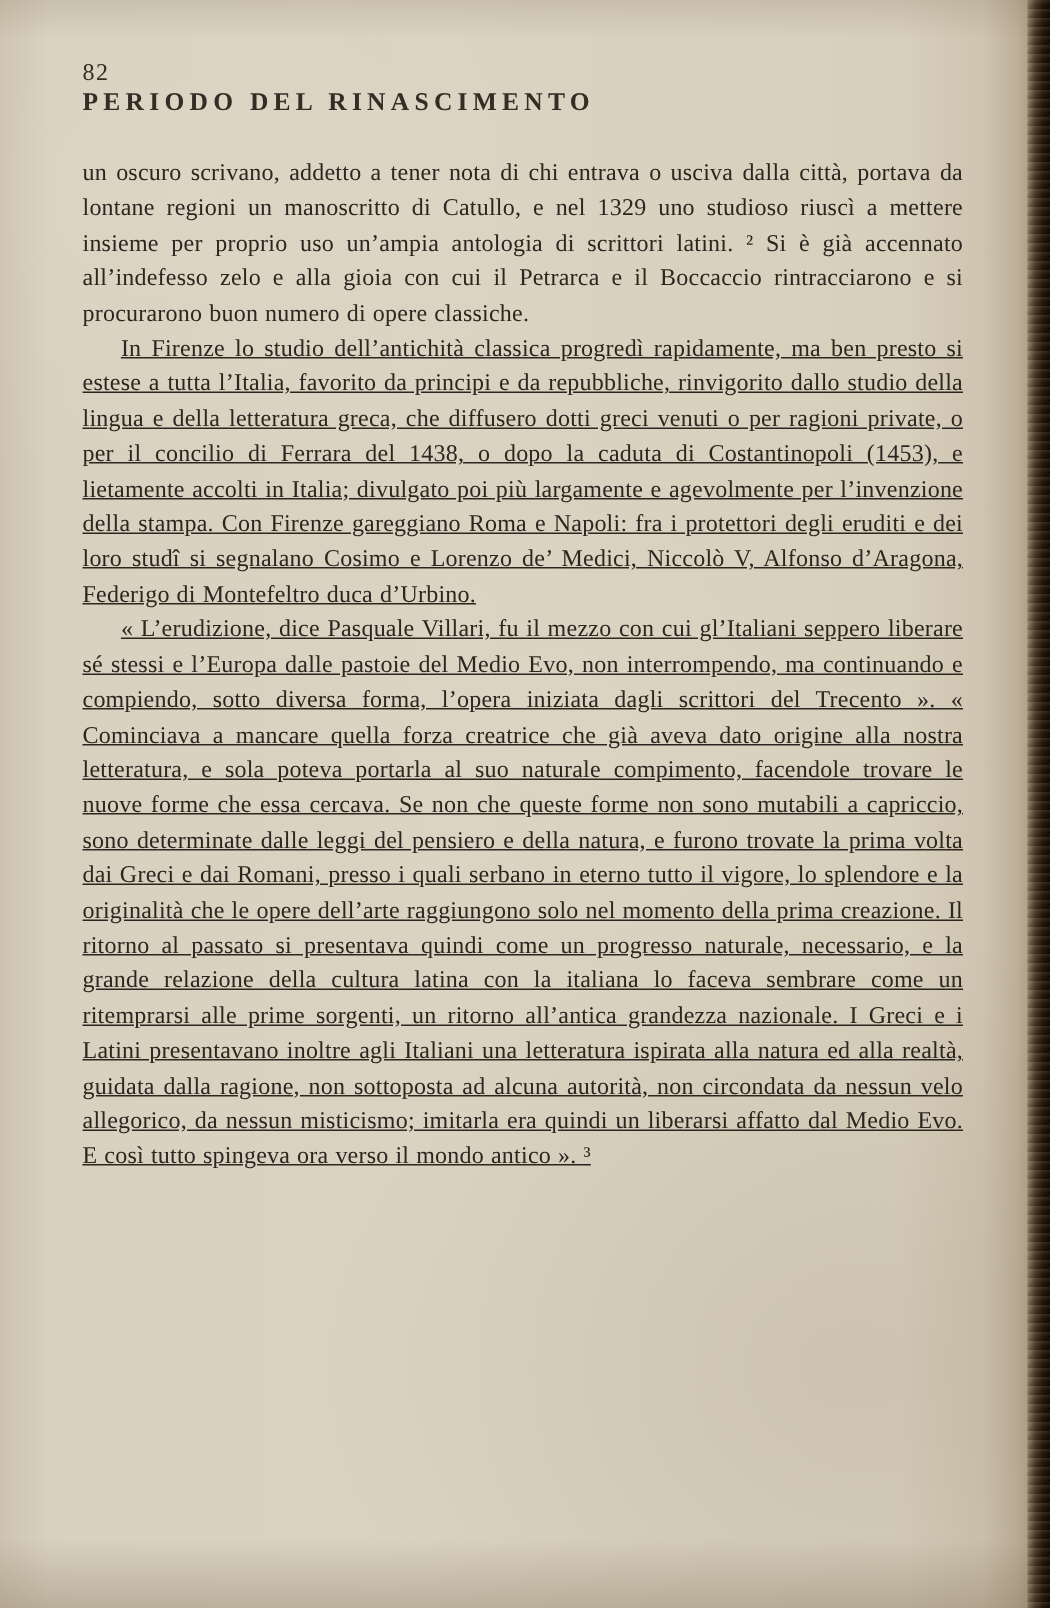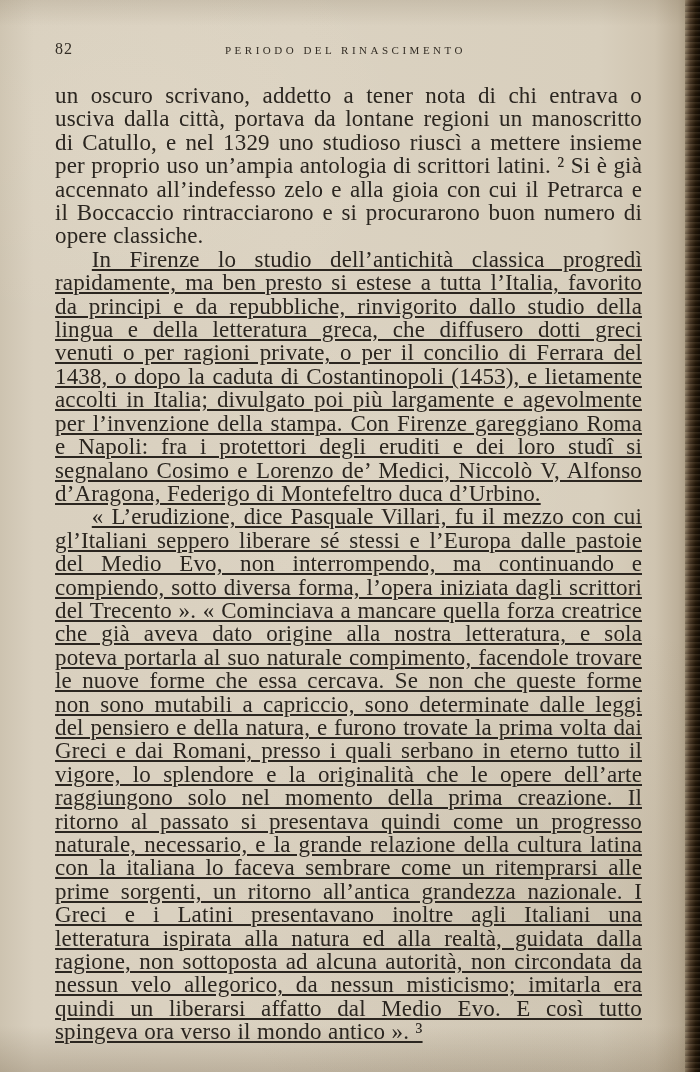--- a/index.html
+++ b/index.html
@@ -33,37 +33,38 @@
     position: absolute;
     top: 0;
     left: 0;
     right: 0;
     padding: 40px 58px 0 55px;
   }
   header {
     display: flex;
     align-items: baseline;
     margin-bottom: 26px;
+    flex-direction: column;
   }
   .page-number {
     font-size: 16px;
     letter-spacing: 1px;
     color: #332d25;
   }
   .running-header {
     flex: 1;
     text-align: center;
-    font-size: 11px;
-    font-weight: 400;
+    font-size: 17px;
+    font-weight: 700;
     letter-spacing: 3.5px;
     color: #332d25;
     padding-right: 24px; 
   }
   main {
-    font-size: 23px;
+    font-size: 16px;
     line-height: 23.4px;
     text-align: justify;
     letter-spacing: 0.15px;
     word-spacing: 0.5px;
   }
   main p {
     margin: 0;
   }
   main p.indent {
     text-indent: 1.6em;

